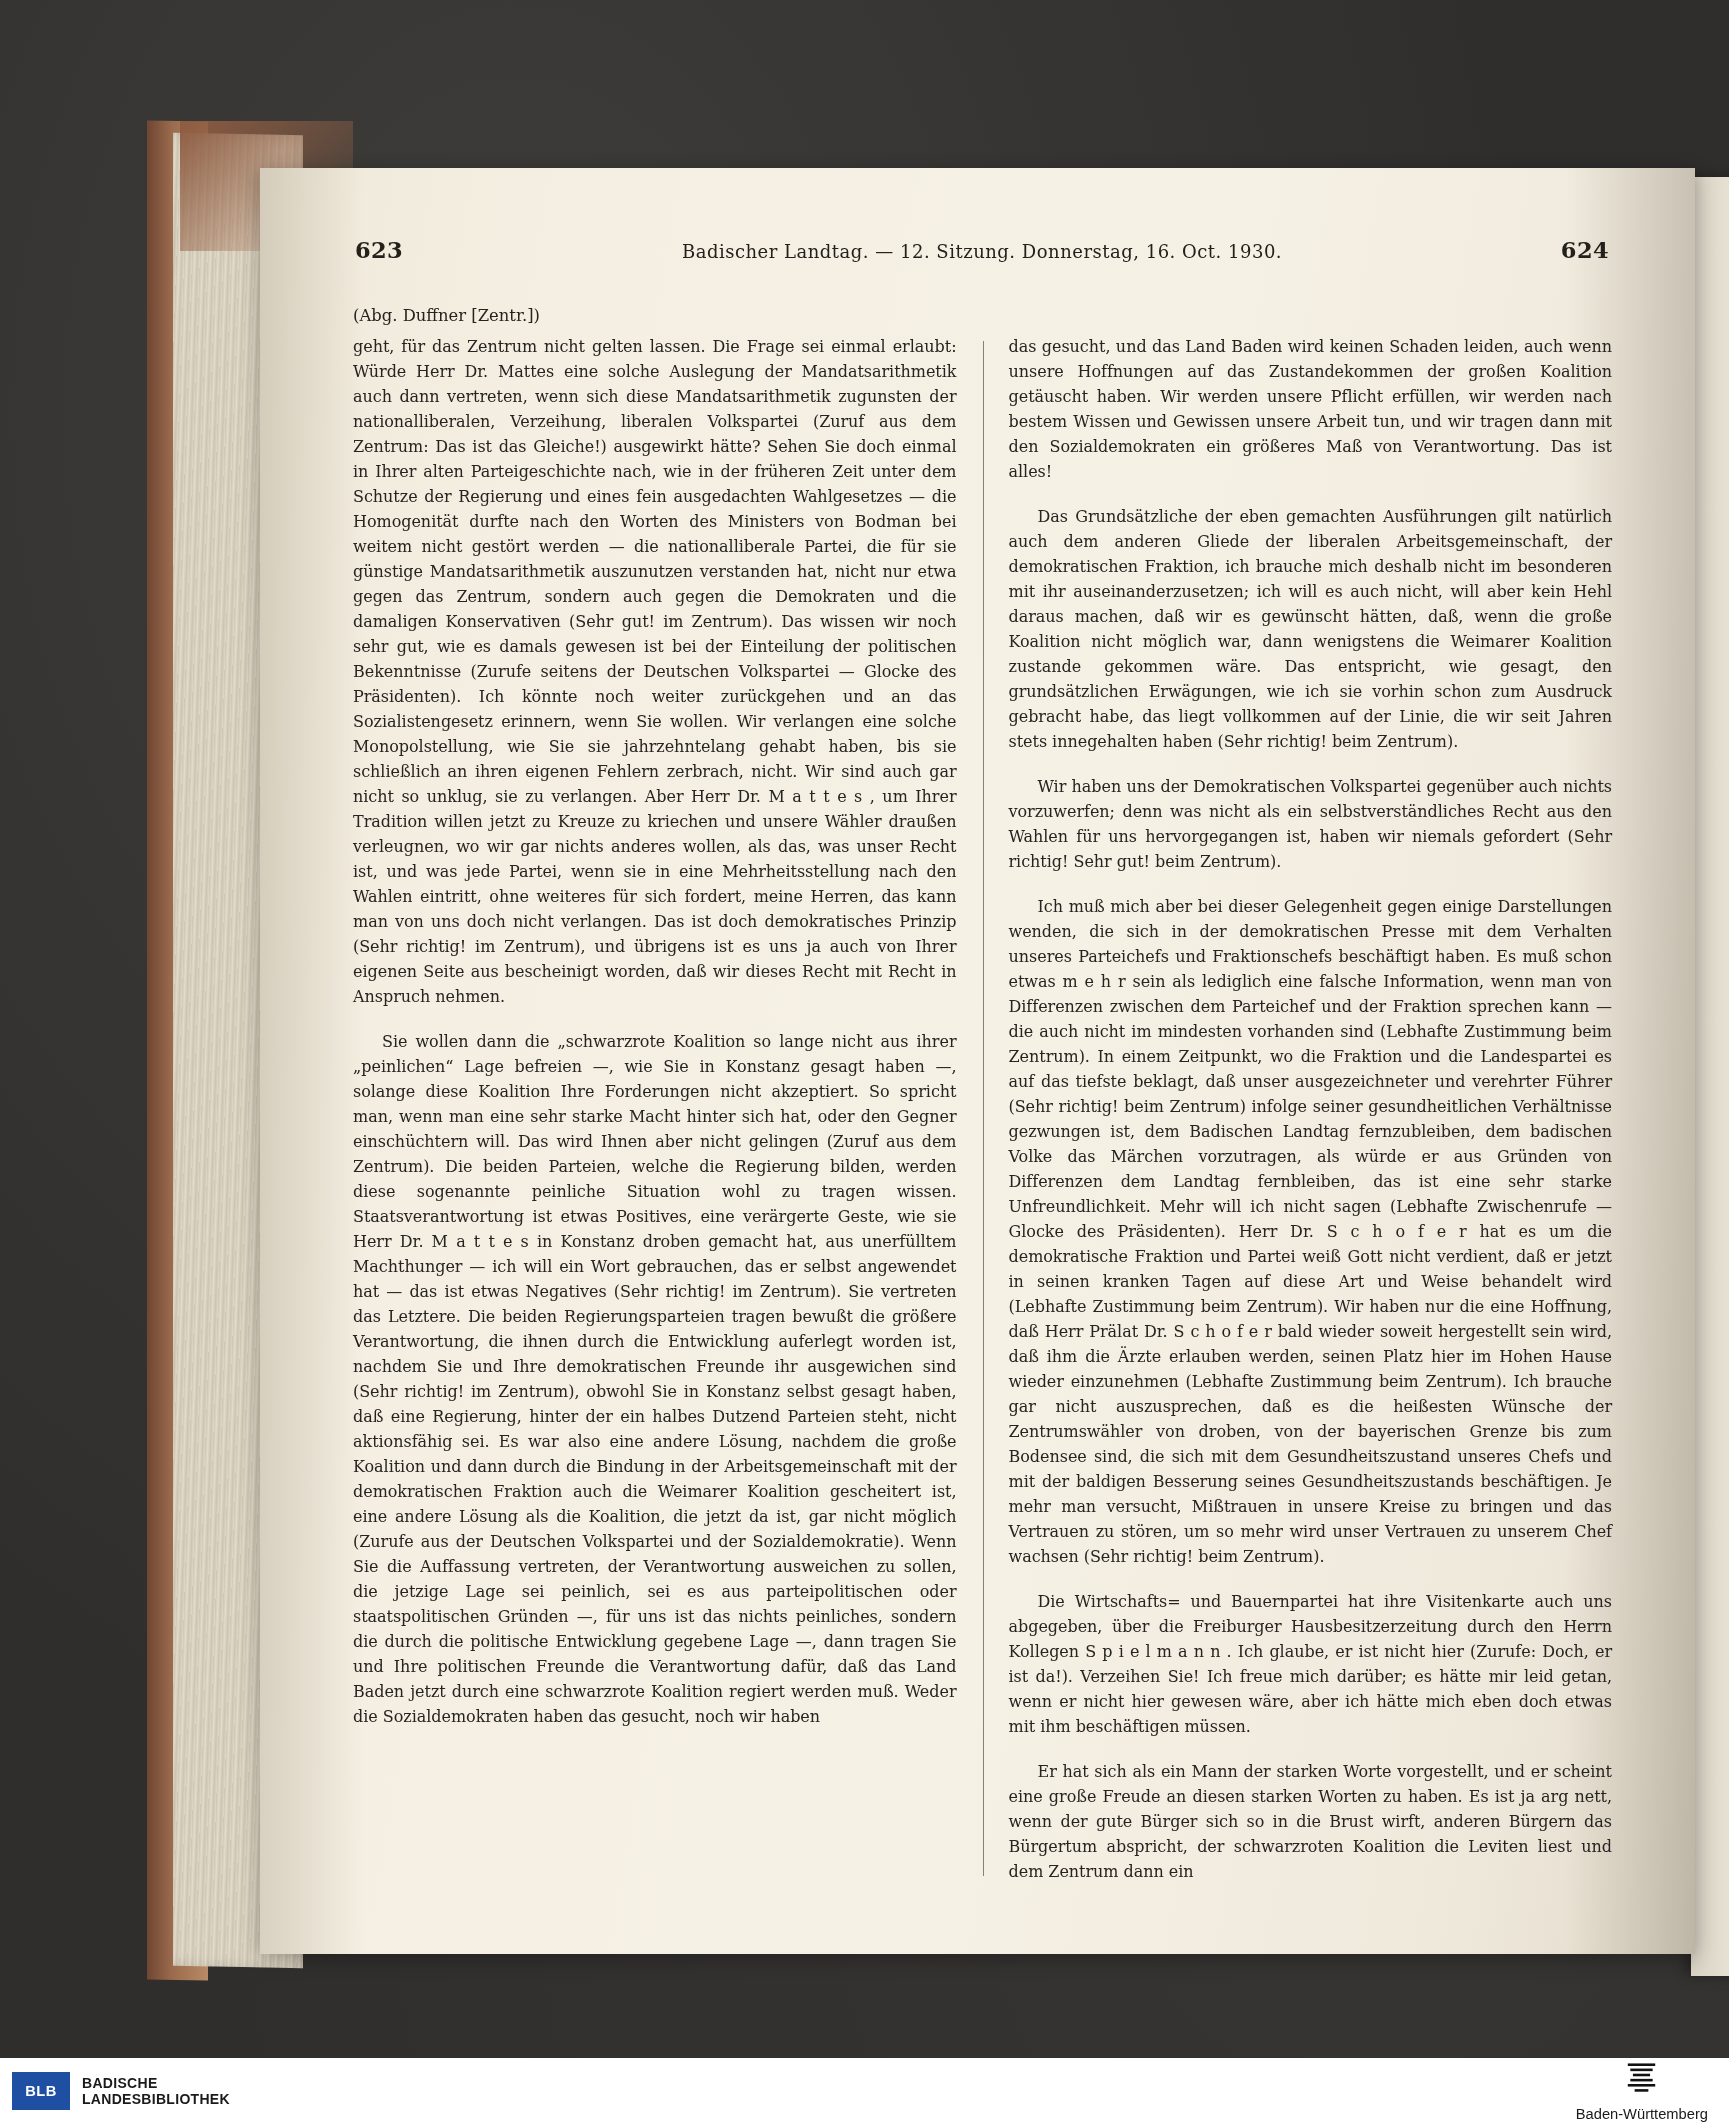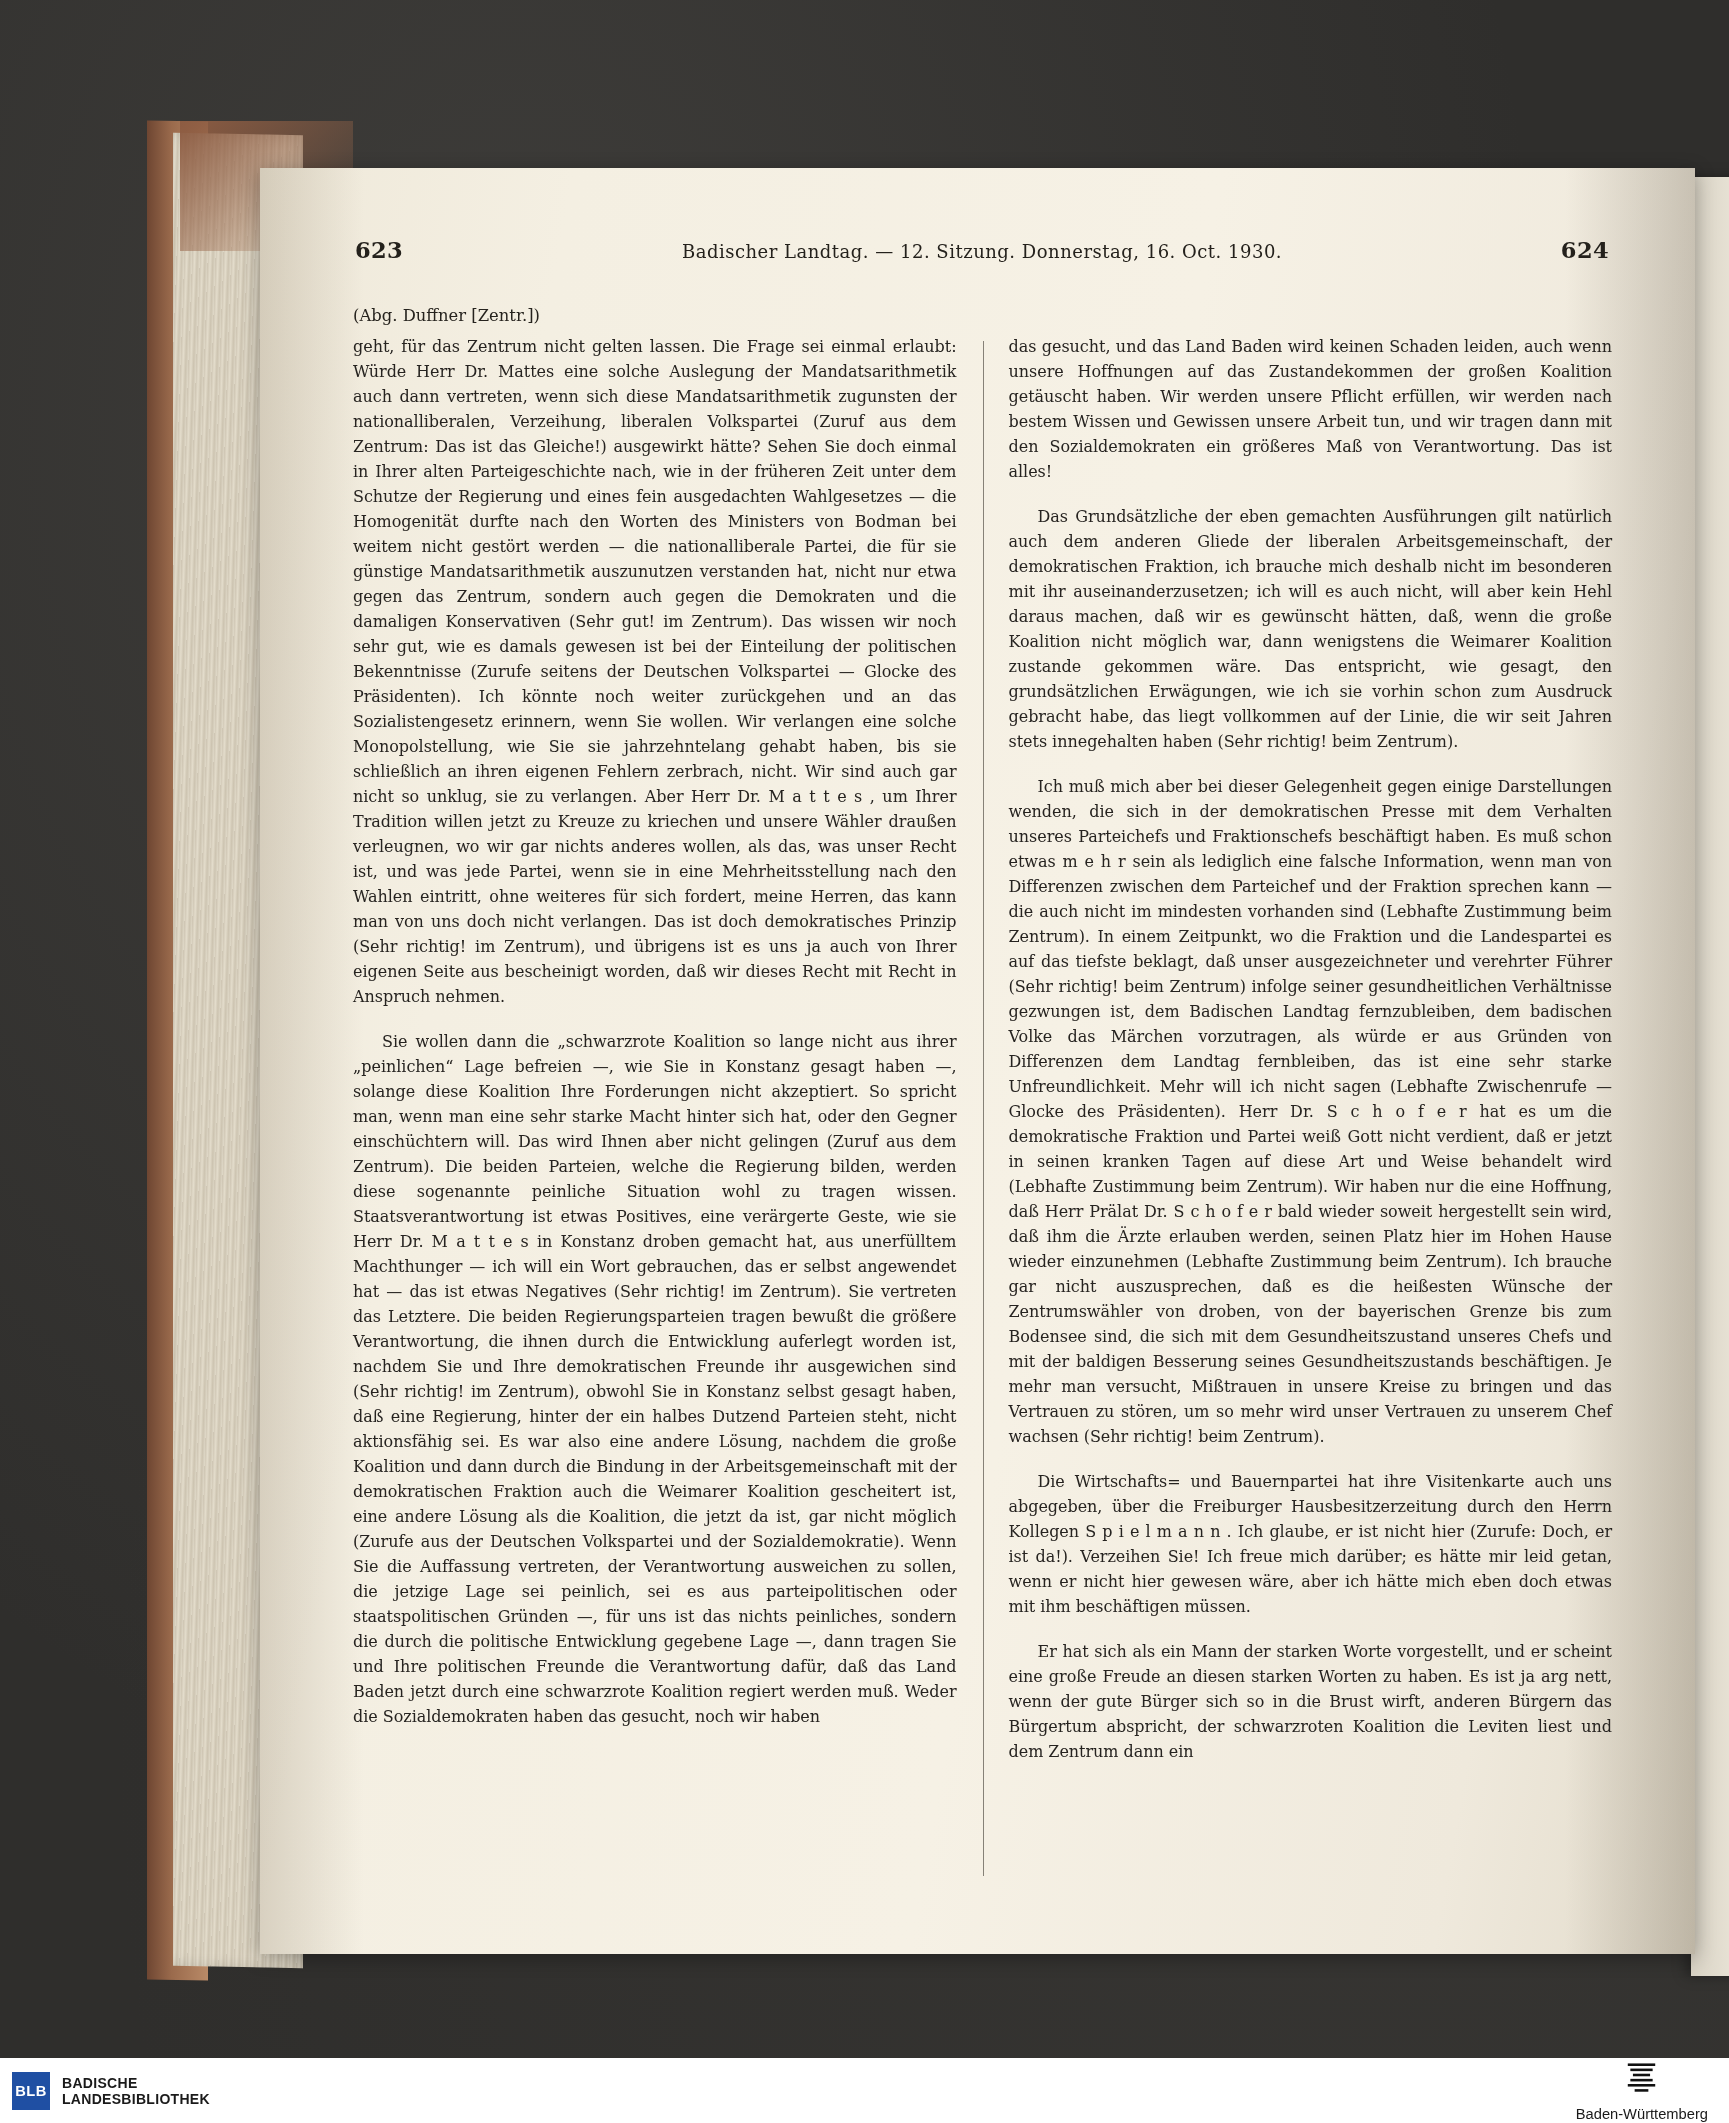--- a/index.html
+++ b/index.html
@@ -191,21 +191,21 @@
     left: 0;
     top: 2058px;
     width: 1729px;
     height: 66px;
     background: #ffffff;
     display: flex;
     align-items: center;
   }
   .blb-logo {
     margin-left: 12px;
-    width: 38px; height: 38px;
+    width: 58px; height: 38px;
     background: #1f4fa3;
     color: #fff;
     font-family: "Liberation Sans", sans-serif;
     font-weight: bold;
     font-size: 14.7px;
     display: flex;
     align-items: center;
     justify-content: center;
     letter-spacing: 0.4px;
   }
@@ -266,20 +266,21 @@
     <div class="columns">
 
       <div class="col">
         <p class="noindent">geht, für das Zentrum nicht gelten lassen. Die Frage sei einmal erlaubt: Würde Herr Dr. Mattes eine solche Auslegung der Mandatsarithmetik auch dann vertreten, wenn sich diese Mandatsarithmetik zugunsten der nationalliberalen, Verzeihung, liberalen Volkspartei (Zuruf aus dem Zentrum: Das ist das Gleiche!) ausgewirkt hätte? Sehen Sie doch einmal in Ihrer alten Parteigeschichte nach, wie in der früheren Zeit unter dem Schutze der Regierung und eines fein ausgedachten Wahlgesetzes — die Homogenität durfte nach den Worten des Ministers von Bodman bei weitem nicht gestört werden — die nationalliberale Partei, die für sie günstige Mandatsarithmetik auszunutzen verstanden hat, nicht nur etwa gegen das Zentrum, sondern auch gegen die Demokraten und die damaligen Konservativen (Sehr gut! im Zentrum). Das wissen wir noch sehr gut, wie es damals gewesen ist bei der Einteilung der politischen Bekenntnisse (Zurufe seitens der Deutschen Volkspartei — Glocke des Präsidenten). Ich könnte noch weiter zurückgehen und an das Sozialistengesetz erinnern, wenn Sie wollen. Wir verlangen eine solche Monopolstellung, wie Sie sie jahrzehntelang gehabt haben, bis sie schließlich an ihren eigenen Fehlern zerbrach, nicht. Wir sind auch gar nicht so unklug, sie zu verlangen. Aber Herr Dr. M a t t e s , um Ihrer Tradition willen jetzt zu Kreuze zu kriechen und unsere Wähler draußen verleugnen, wo wir gar nichts anderes wollen, als das, was unser Recht ist, und was jede Partei, wenn sie in eine Mehrheitsstellung nach den Wahlen eintritt, ohne weiteres für sich fordert, meine Herren, das kann man von uns doch nicht verlangen. Das ist doch demokratisches Prinzip (Sehr richtig! im Zentrum), und übrigens ist es uns ja auch von Ihrer eigenen Seite aus bescheinigt worden, daß wir dieses Recht mit Recht in Anspruch nehmen.</p>
         <p>Sie wollen dann die „schwarzrote Koalition so lange nicht aus ihrer „peinlichen“ Lage befreien —, wie Sie in Konstanz gesagt haben —, solange diese Koalition Ihre Forderungen nicht akzeptiert. So spricht man, wenn man eine sehr starke Macht hinter sich hat, oder den Gegner einschüchtern will. Das wird Ihnen aber nicht gelingen (Zuruf aus dem Zentrum). Die beiden Parteien, welche die Regierung bilden, werden diese sogenannte peinliche Situation wohl zu tragen wissen. Staatsverantwortung ist etwas Positives, eine verärgerte Geste, wie sie Herr Dr. M a t t e s in Konstanz droben gemacht hat, aus unerfülltem Machthunger — ich will ein Wort gebrauchen, das er selbst angewendet hat — das ist etwas Negatives (Sehr richtig! im Zentrum). Sie vertreten das Letztere. Die beiden Regierungsparteien tragen bewußt die größere Verantwortung, die ihnen durch die Entwicklung auferlegt worden ist, nachdem Sie und Ihre demokratischen Freunde ihr ausgewichen sind (Sehr richtig! im Zentrum), obwohl Sie in Konstanz selbst gesagt haben, daß eine Regierung, hinter der ein halbes Dutzend Parteien steht, nicht aktionsfähig sei. Es war also eine andere Lösung, nachdem die große Koalition und dann durch die Bindung in der Arbeitsgemeinschaft mit der demokratischen Fraktion auch die Weimarer Koalition gescheitert ist, eine andere Lösung als die Koalition, die jetzt da ist, gar nicht möglich (Zurufe aus der Deutschen Volkspartei und der Sozialdemokratie). Wenn Sie die Auffassung vertreten, der Verantwortung ausweichen zu sollen, die jetzige Lage sei peinlich, sei es aus parteipolitischen oder staatspolitischen Gründen —, für uns ist das nichts peinliches, sondern die durch die politische Entwicklung gegebene Lage —, dann tragen Sie und Ihre politischen Freunde die Verantwortung dafür, daß das Land Baden jetzt durch eine schwarzrote Koalition regiert werden muß. Weder die Sozialdemokraten haben das gesucht, noch wir haben</p>
       </div>
 
       <div class="col">
         <p class="noindent">das gesucht, und das Land Baden wird keinen Schaden leiden, auch wenn unsere Hoffnungen auf das Zustandekommen der großen Koalition getäuscht haben. Wir werden unsere Pflicht erfüllen, wir werden nach bestem Wissen und Gewissen unsere Arbeit tun, und wir tragen dann mit den Sozialdemokraten ein größeres Maß von Verantwortung. Das ist alles!</p>
         <p>Das Grundsätzliche der eben gemachten Ausführungen gilt natürlich auch dem anderen Gliede der liberalen Arbeitsgemeinschaft, der demokratischen Fraktion, ich brauche mich deshalb nicht im besonderen mit ihr auseinanderzusetzen; ich will es auch nicht, will aber kein Hehl daraus machen, daß wir es gewünscht hätten, daß, wenn die große Koalition nicht möglich war, dann wenigstens die Weimarer Koalition zustande gekommen wäre. Das entspricht, wie gesagt, den grundsätzlichen Erwägungen, wie ich sie vorhin schon zum Ausdruck gebracht habe, das liegt vollkommen auf der Linie, die wir seit Jahren stets innegehalten haben (Sehr richtig! beim Zentrum).</p>
+        <p>Wir haben uns der Demokratischen Volkspartei gegenüber auch nichts vorzuwerfen; denn was nicht als ein selbstverständliches Recht aus den Wahlen für uns hervorgegangen ist, haben wir niemals gefordert (Sehr richtig! Sehr gut! beim Zentrum).</p>
         <p>Ich muß mich aber bei dieser Gelegenheit gegen einige Darstellungen wenden, die sich in der demokratischen Presse mit dem Verhalten unseres Parteichefs und Fraktionschefs beschäftigt haben. Es muß schon etwas m e h r sein als lediglich eine falsche Information, wenn man von Differenzen zwischen dem Parteichef und der Fraktion sprechen kann — die auch nicht im mindesten vorhanden sind (Lebhafte Zustimmung beim Zentrum). In einem Zeitpunkt, wo die Fraktion und die Landespartei es auf das tiefste beklagt, daß unser ausgezeichneter und verehrter Führer (Sehr richtig! beim Zentrum) infolge seiner gesundheitlichen Verhältnisse gezwungen ist, dem Badischen Landtag fernzubleiben, dem badischen Volke das Märchen vorzutragen, als würde er aus Gründen von Differenzen dem Landtag fernbleiben, das ist eine sehr starke Unfreundlichkeit. Mehr will ich nicht sagen (Lebhafte Zwischenrufe — Glocke des Präsidenten). Herr Dr. S c h o f e r hat es um die demokratische Fraktion und Partei weiß Gott nicht verdient, daß er jetzt in seinen kranken Tagen auf diese Art und Weise behandelt wird (Lebhafte Zustimmung beim Zentrum). Wir haben nur die eine Hoffnung, daß Herr Prälat Dr. S c h o f e r bald wieder soweit hergestellt sein wird, daß ihm die Ärzte erlauben werden, seinen Platz hier im Hohen Hause wieder einzunehmen (Lebhafte Zustimmung beim Zentrum). Ich brauche gar nicht auszusprechen, daß es die heißesten Wünsche der Zentrumswähler von droben, von der bayerischen Grenze bis zum Bodensee sind, die sich mit dem Gesundheitszustand unseres Chefs und mit der baldigen Besserung seines Gesundheitszustands beschäftigen. Je mehr man versucht, Mißtrauen in unsere Kreise zu bringen und das Vertrauen zu stören, um so mehr wird unser Vertrauen zu unserem Chef wachsen (Sehr richtig! beim Zentrum).</p>
         <p>Die Wirtschafts= und Bauernpartei hat ihre Visitenkarte auch uns abgegeben, über die Freiburger Hausbesitzerzeitung durch den Herrn Kollegen S p i e l m a n n . Ich glaube, er ist nicht hier (Zurufe: Doch, er ist da!). Verzeihen Sie! Ich freue mich darüber; es hätte mir leid getan, wenn er nicht hier gewesen wäre, aber ich hätte mich eben doch etwas mit ihm beschäftigen müssen.</p>
         <p>Er hat sich als ein Mann der starken Worte vorgestellt, und er scheint eine große Freude an diesen starken Worten zu haben. Es ist ja arg nett, wenn der gute Bürger sich so in die Brust wirft, anderen Bürgern das Bürgertum abspricht, der schwarzroten Koalition die Leviten liest und dem Zentrum dann ein</p>
       </div>
 
     </div>
   </div>
 </div>
 
 <div class="footer">

